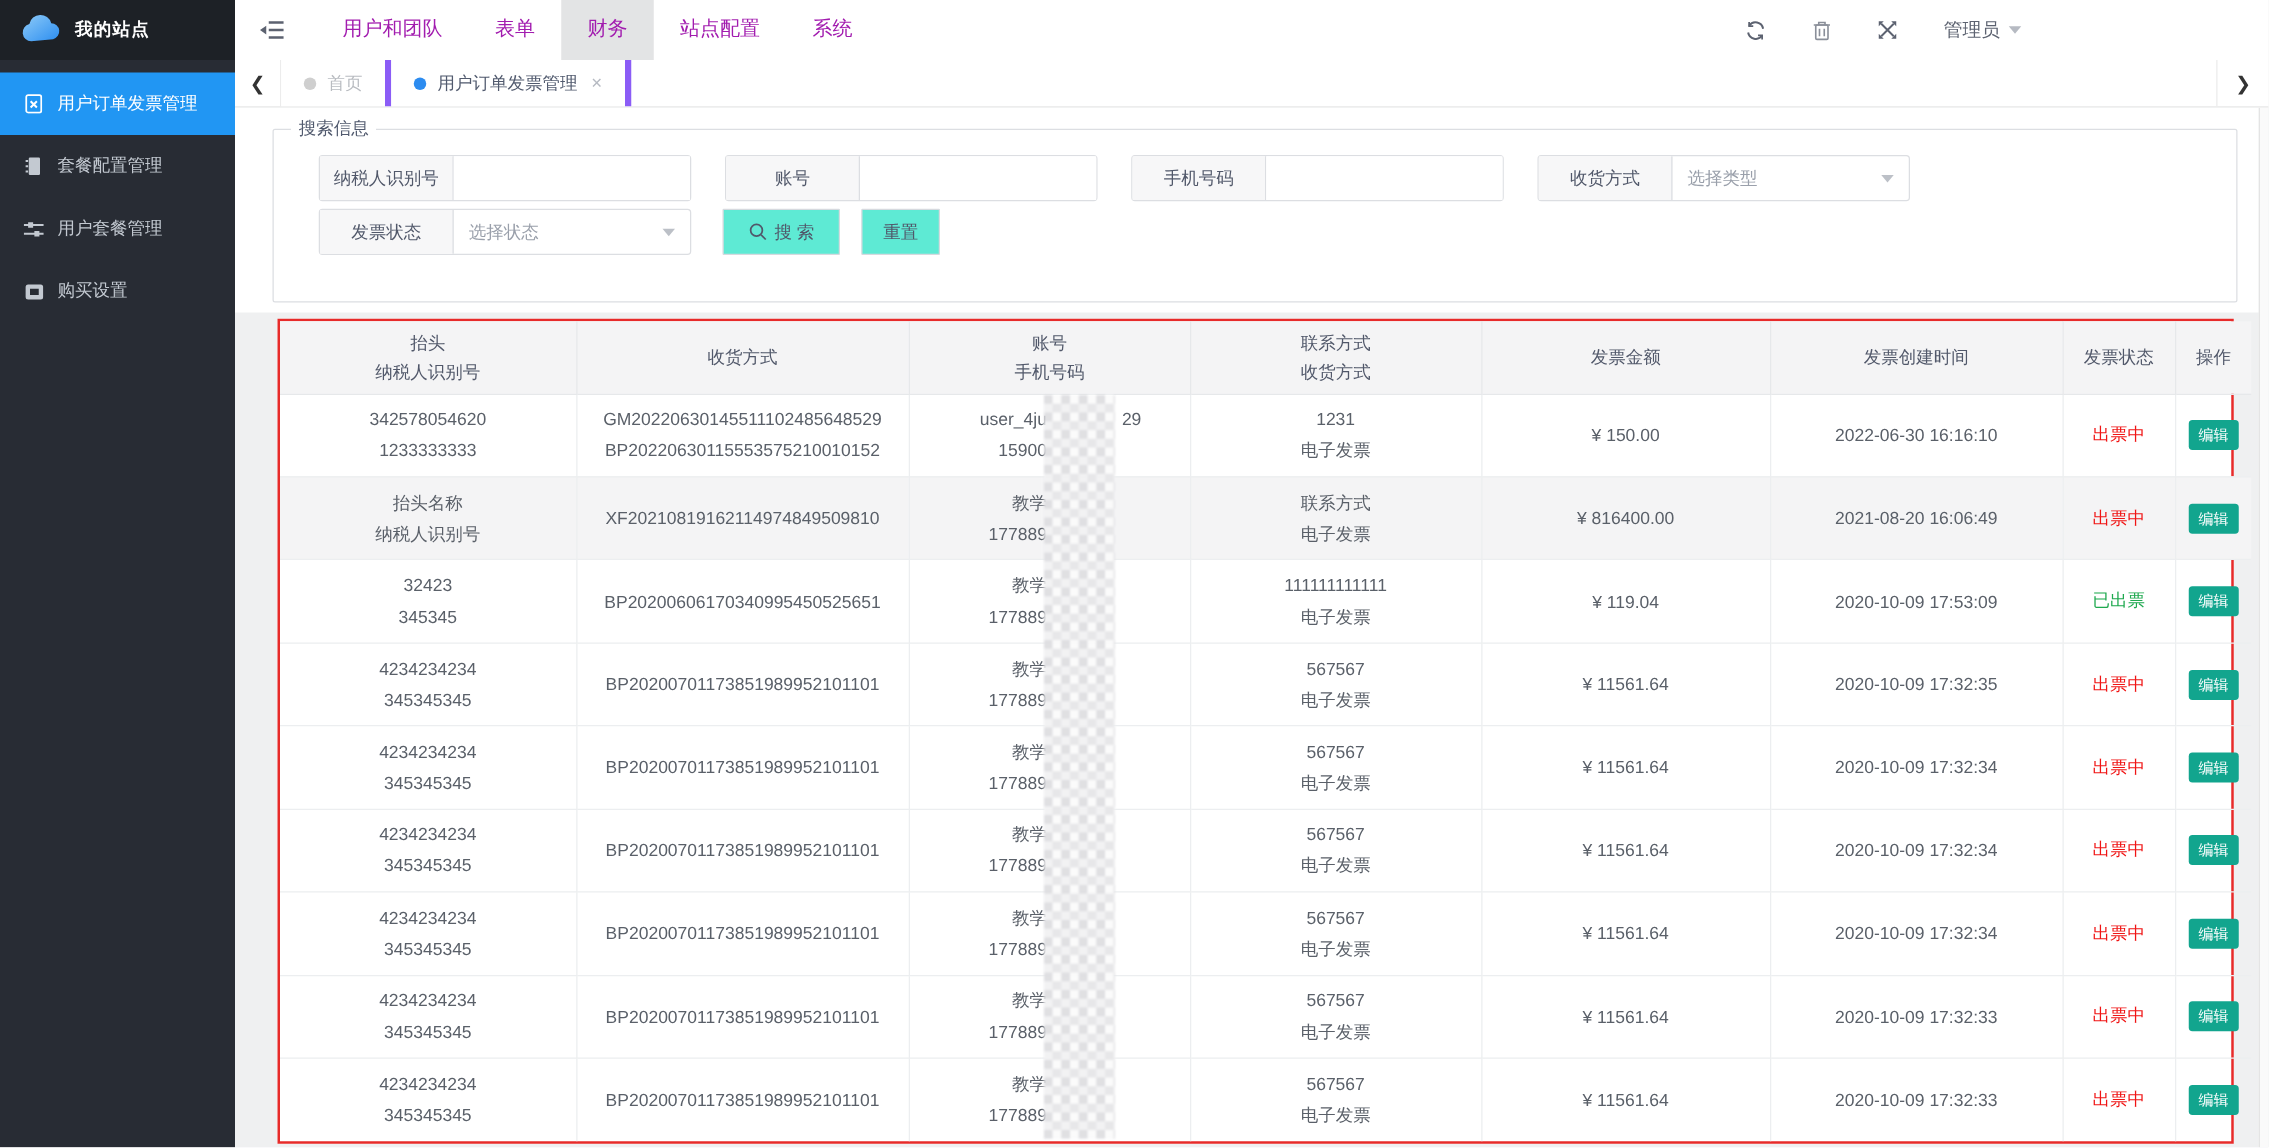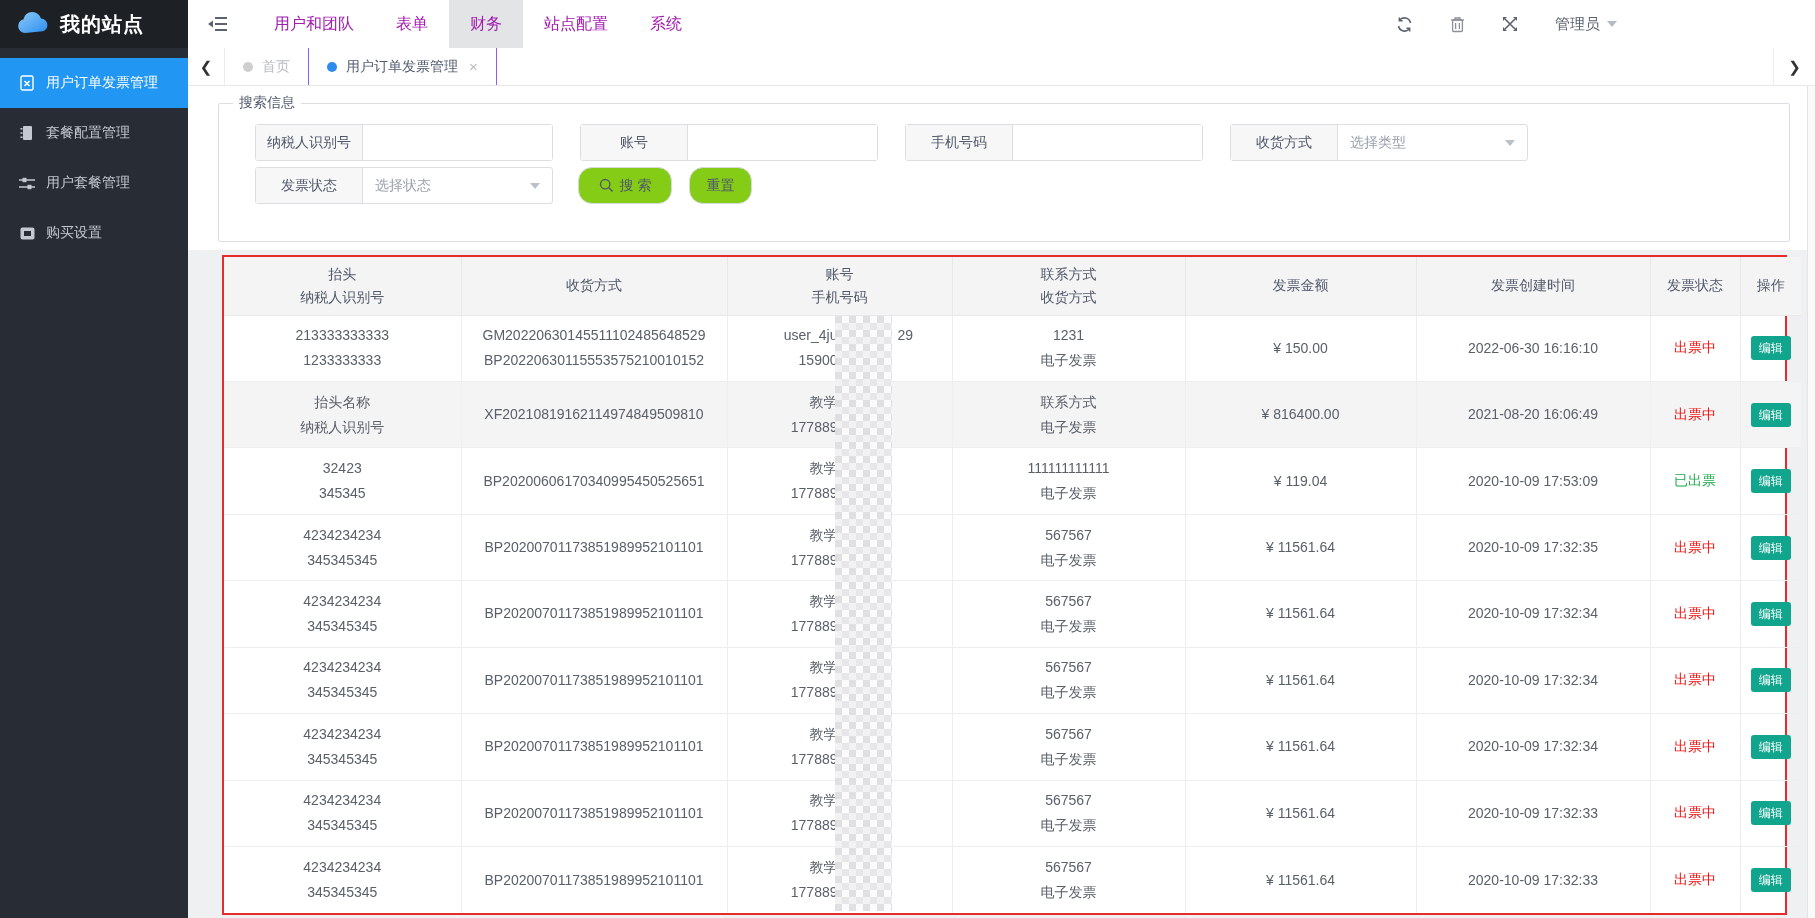--- a/index.html
+++ b/index.html
@@ -4,39 +4,39 @@
 <style>
   * { margin:0; padding:0; box-sizing:border-box; }
   html,body { width:1815px; height:918px; overflow:hidden; }
   body { font-family:"Liberation Sans","DejaVu Sans",sans-serif; font-size:14px; color:#515a6e; }
   .app { position:relative; width:1815px; height:918px; background:#eff0f1; overflow:hidden; }
 
   
   .topbar { position:absolute; top:0; left:0; right:0; height:48px; background:#fff; z-index:10; }
   .logo-box { position:absolute; left:0; top:0; width:188px; height:48px; background:#1d2126;
               display:flex; align-items:center; gap:10px; padding-left:16px; }
-  .site-name { color:#fff; font-size:20px; font-weight:bold; letter-spacing:1px; }
+  .site-name { color:#fff; font-size:14px; font-weight:bold; letter-spacing:1px; }
   .topnav { position:absolute; left:188px; right:0; top:0; height:48px; display:flex; align-items:center; }
   .collapse-btn { margin:0 26px 0 20px; display:flex; align-items:center; cursor:pointer; }
   .nav-item { padding:0 21px; height:48px; line-height:48px; font-size:16px; font-weight:400;
               color:#a21caf; cursor:pointer; white-space:nowrap; }
   .nav-item.active { background:#e3e4e5; }
   .topbar-right { margin-left:auto; display:flex; align-items:center; gap:37px; padding-right:198px; }
   .top-icon { display:flex; align-items:center; cursor:pointer; }
   .admin-box { display:flex; align-items:center; gap:7px; cursor:pointer; color:#5c6270; font-size:15px; }
   .caret-down { width:0; height:0; border-left:5px solid transparent; border-right:5px solid transparent;
                 border-top:6px solid #b6bac2; }
 
   
   .tabbar { position:absolute; top:48px; left:188px; right:0; height:38px; background:#fff;
             border-bottom:1px solid #e8e8e8; display:flex; align-items:stretch; z-index:9; }
   .tab-nav-btn { width:37px; display:flex; align-items:center; justify-content:center;
                  color:#333; font-size:15px; cursor:pointer; border-right:1px solid #ececec; }
   .tab-nav-btn.right { margin-left:auto; border-right:none; border-left:1px solid #ececec; width:42px; }
-  .tab { display:flex; align-items:center; gap:9px; padding:0 18px; border-right:1px solid #8b5cf6;
+  .tab { display:flex; align-items:center; gap:9px; padding:0 18px; border-right:5px solid #8b5cf6;
          font-size:14px; cursor:pointer; color:#b9bcc1; background:#fff; }
   .tab .dot { width:10px; height:10px; border-radius:50%; background:#cfcfcf; }
   .tab.active { color:#515a6e; }
   .tab.active .dot { background:#2d8cf0; }
   .tab-close { color:#b6bac2; font-size:15px; margin-left:2px; }
 
   
   .sidebar { position:absolute; top:48px; left:0; width:188px; bottom:0; background:#282c34; z-index:8; }
   .side-menu { list-style:none; padding-top:10px; }
   .side-item { height:50px; display:flex; align-items:center; gap:11px; padding-left:19px;
@@ -57,21 +57,21 @@
   .form-row.second { margin-top:6px; }
   .field-group { display:inline-flex; height:37px; border:1px solid #dcdee2; border-radius:3px;
                  background:#fff; margin-right:27px; overflow:visible; }
   .group-label { width:107px; background:#f7f7f8; border-right:1px solid #dcdee2; display:flex;
                  align-items:center; justify-content:center; font-size:14px; color:#51586a; }
   .group-input { width:189px; border:none; outline:none; padding:0 10px; font-size:14px; color:#515a6e;
                  background:#fff; }
   .group-select { width:189px; display:flex; align-items:center; padding:0 12px; color:#9aa0ab;
                   font-size:14px; position:relative; cursor:pointer; }
   .group-select .caret-down { position:absolute; right:12px; border-top-color:#bcc0c7; }
-  .btn { height:37px; border:1px solid #d6d9de; background:#84cc16; border-radius:14px; font-size:14px;
+  .btn { height:37px; border:1px solid #d6d9de; background:#5eead4; border-radius:1px; font-size:14px;
          color:#51586a; display:inline-flex; align-items:center; justify-content:center; cursor:pointer; gap:6px; }
   .btn-search { width:94px; margin-left:-2px; }
   .btn-reset { width:63px; margin-left:17px; }
 
   
   .table-card { position:absolute; left:34px; top:169px; width:1565px; height:660px; background:#fff;
                 border:2px solid #e72b2a; }
   table { width:100%; height:100%; border-collapse:collapse; table-layout:fixed; }
   thead th { height:58px; background:#f4f4f5; font-weight:normal; font-size:14px; color:#51586a;
              border-right:1px solid #e6e8ea; border-bottom:1px solid #e6e8ea; text-align:center; }
@@ -313,21 +313,21 @@
                 <div class="hl">发票状态</div>
               </th>
               <th>
                 <div class="hl">操作</div>
               </th>
             </tr>
           </thead>
         <tbody id="table-body">
             <tr>
               <td>
-                <div class="cell-line">213333333333</div>
+                <div class="cell-line">342578054620</div>
                 <div class="cell-line">1233333333</div>
               </td>
               <td>
                 <div class="cell-line">GM20220630145511102485648529</div>
                 <div class="cell-line">BP20220630115553575210010152</div>
               </td>
               <td>
                 <div class="acc-wrap">
                   <div class="cell-line">user_4ju</div>
                   <span class="acc-suffix">29</span>

